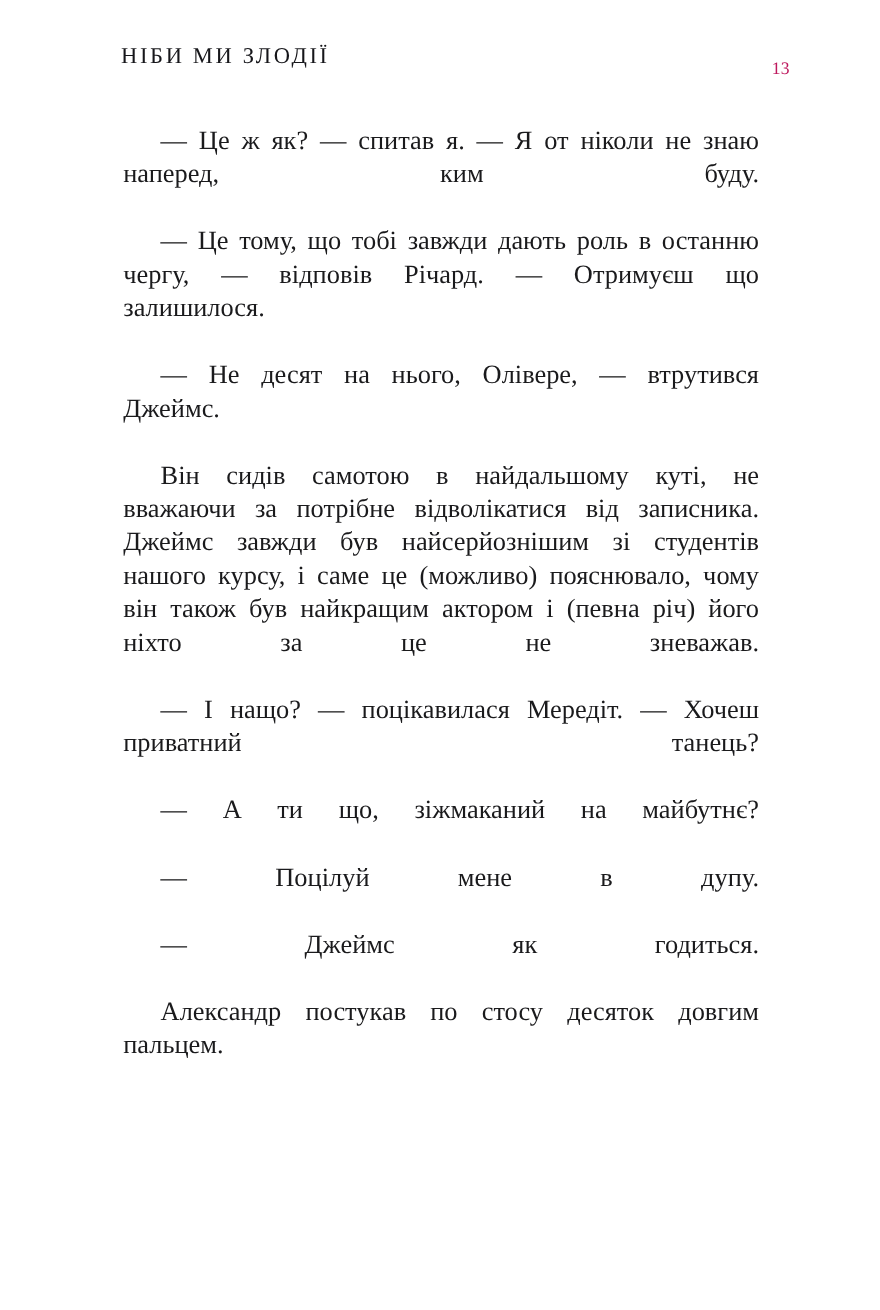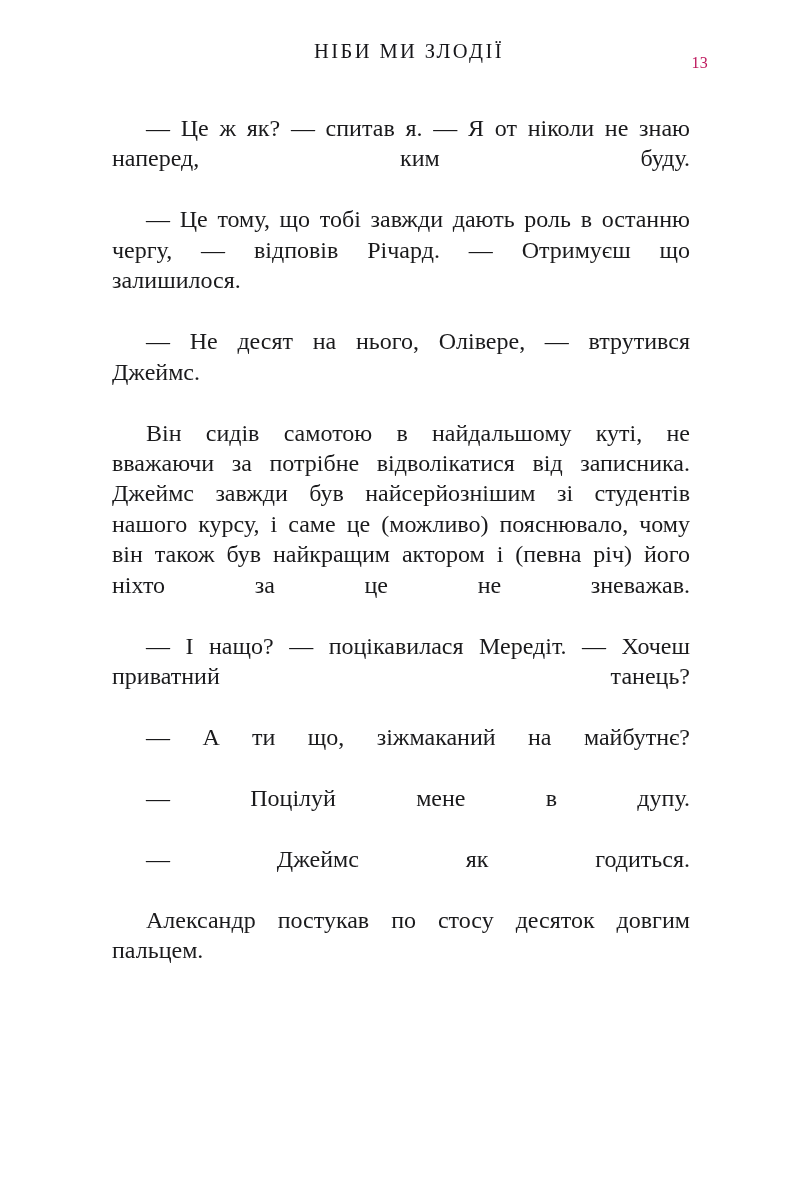--- a/index.html
+++ b/index.html
@@ -15,26 +15,25 @@
     box-sizing: border-box;
     overflow: hidden;
     font-family: "Liberation Serif", "DejaVu Serif", serif;
     color: #1a1a1c;
   }
 
   
   .running-head {
     position: absolute;
     left: 110px;
-    right: 92px;
+    right: 82px;
     top: 40px;
     height: 34px;
     display: flex;
     align-items: baseline;
-    justify-content: center;
   }
   .running-head-title {
     font-size: 20.5px;
     letter-spacing: 2.4px;
     font-weight: 400;
     text-transform: uppercase;
     color: #16161a;
     white-space: nowrap;
     
     font-variant: small-caps;

